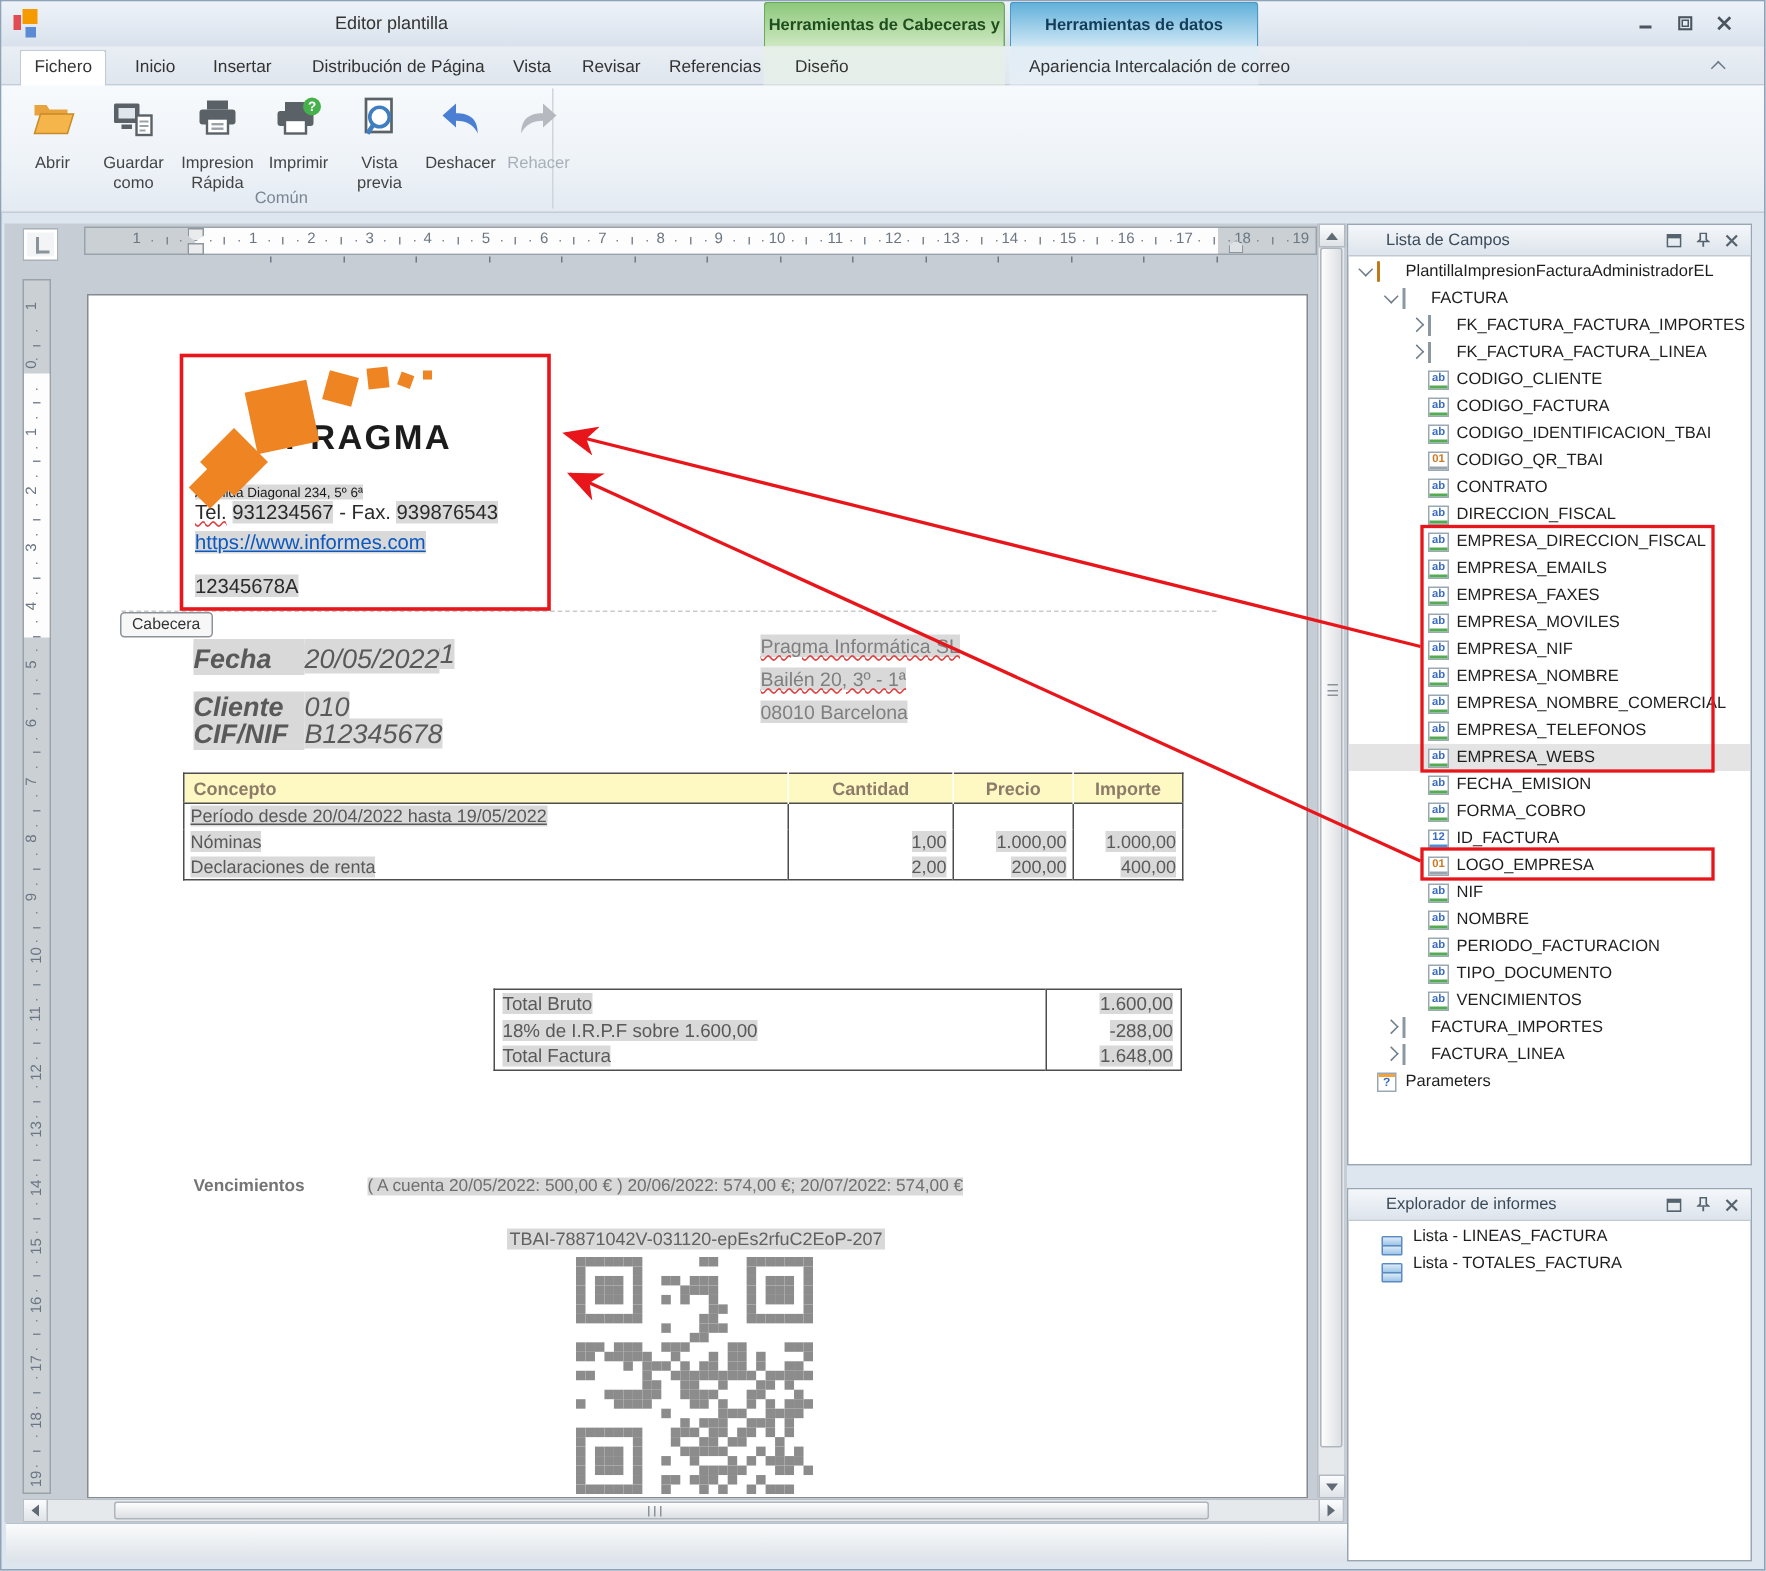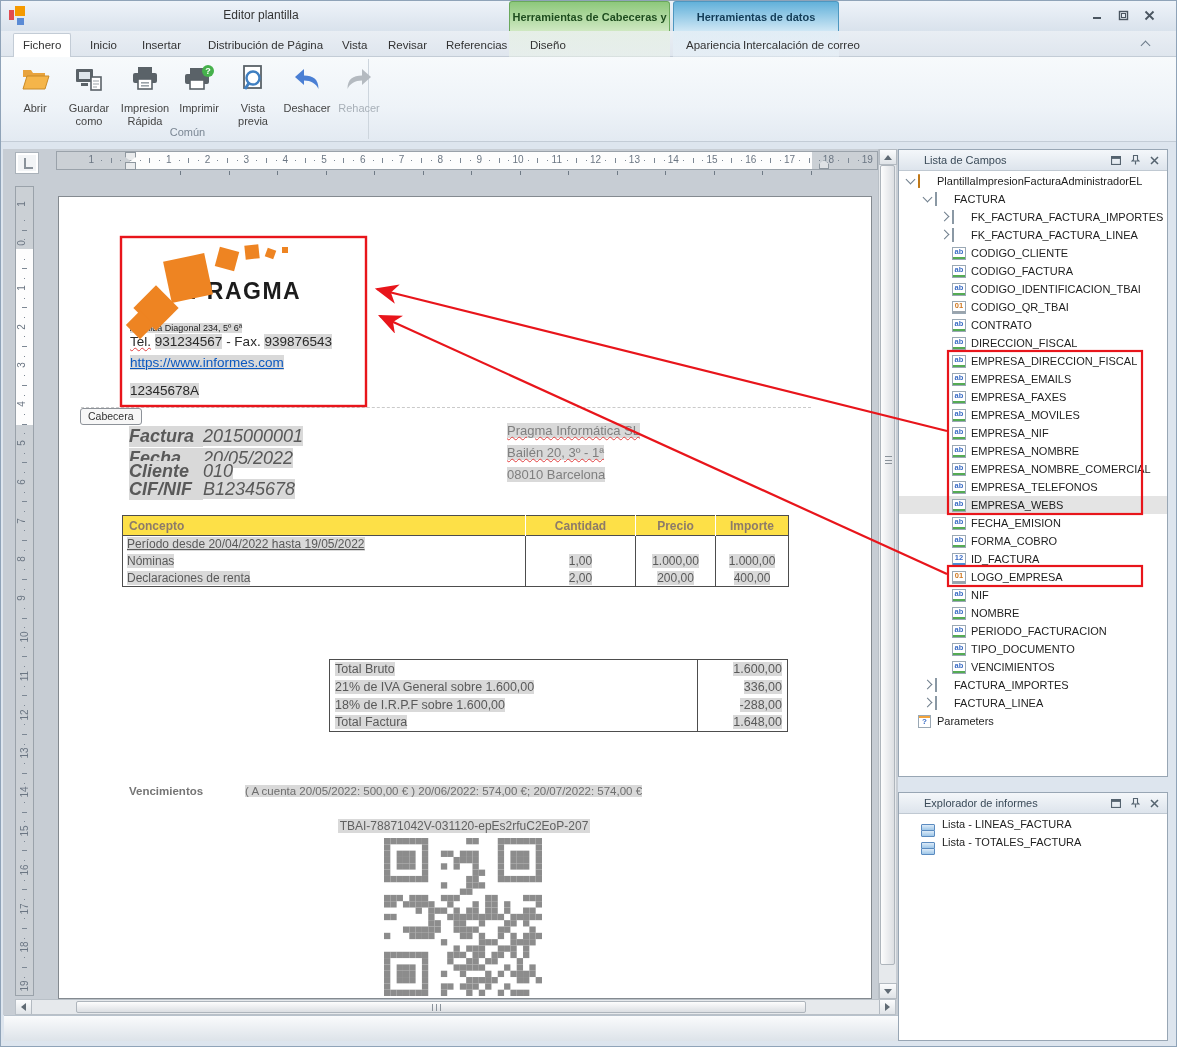--- a/index.html
+++ b/index.html
@@ -102,28 +102,28 @@
            text-decoration-color:#e34040; text-decoration-thickness:1px; }
   .band-tag { position:absolute; font-size:10.5px; color:#333; background:#f7f7f7;
               border:1px solid #8d9299; border-radius:3px; padding:1px 7px 2px; }
   .band-dash { position:absolute; border-top:1px dashed #cacaca; }
   .meta-row { position:absolute; font-size:18px; color:#595959;font-style:italic; }
   .meta-row .lab { display:inline-block; width:74px; font-weight:bold; }
   .cust-line { position:absolute; font-size:13px; color:#7f7f7f; }
 
   table.items { position:absolute; left:63px; top:318px; width:666px; border-collapse:collapse;
                 font-size:12px; color:#595959; table-layout:fixed; }
-  table.items th { background:#fde047; color:#8d7b69; font-weight:bold; font-size:12px;
+  table.items th { background:#fef9c3; color:#8d7b69; font-weight:bold; font-size:12px;
                    border-left:1px solid #fff; height:20px; }
   table.items th:first-child { border-left:none; text-align:left; padding-left:6px; }
   table.items td { height:17px; border-left:1px solid #4d4d4d; padding:0 4px; }
   table.items td:first-child { border-left:none; }
   table.items { border:1.5px solid #4d4d4d; }
   table.items thead tr { border-bottom:1px solid #4d4d4d; }
-  .num-cell { text-align:center; }
+  .num-cell { text-align:right; }
 
   table.totals { position:absolute; left:270px; top:462px; width:458px; border-collapse:collapse;
                  font-size:12.5px; color:#595959; border:1.5px solid #4d4d4d; table-layout:fixed; }
   table.totals td { height:18px; padding:0 5px; }
   table.totals td.tt-val { border-left:1px solid #4d4d4d; text-align:right; }
 
   .pay-row { position:absolute; font-size:11.5px; color:#6e6e6e; }
   .pay-row .lab { display:inline-block; width:116px; font-weight:bold; color:#757575; }
   .tbai { position:absolute; left:130px; top:622px; width:550px; text-align:center;
           font-size:12px; color:#616161; }
@@ -588,24 +588,20 @@
 
       <table class="totals">
         <colgroup>
             <col style="width:368px">
             <col style="width:90px">
           </colgroup>
         <tbody id="totals-body">
             <tr>
               <td><span class="hl">Total Bruto</span></td>
               <td class="tt-val"><span class="hl">1.600,00</span></td>
-            </tr>
-            <tr>
-              <td><span class="hl">21% de IVA General sobre 1.600,00</span></td>
-              <td class="tt-val"><span class="hl">336,00</span></td>
             </tr>
             <tr>
               <td><span class="hl">18% de I.R.P.F sobre 1.600,00</span></td>
               <td class="tt-val"><span class="hl">-288,00</span></td>
             </tr>
             <tr>
               <td><span class="hl">Total Factura</span></td>
               <td class="tt-val"><span class="hl">1.648,00</span></td>
             </tr>
           </tbody>
@@ -901,21 +897,21 @@
           <rect x="139.04" y="151.68" width="6.32" height="6.32" fill="#8c8c8c"></rect>
         </svg>
     <div class="lsq" style="left: 81px; top: 95px; width: 32px; height: 32px; transform: rotate(45deg);"></div>
         <div class="lsq" style="left: 71px; top: 118px; width: 20px; height: 20px; transform: rotate(45deg);"></div>
         <div class="lsq" style="left: 108px; top: 60px; width: 42px; height: 42px; transform: rotate(-12deg);"></div>
         <div class="lsq" style="left: 158px; top: 52px; width: 20px; height: 20px; transform: rotate(15deg);"></div>
         <div class="lsq" style="left: 186px; top: 48px; width: 14px; height: 14px; transform: rotate(-6deg);"></div>
         <div class="lsq" style="left: 207px; top: 52px; width: 9px; height: 9px; transform: rotate(20deg);"></div>
         <div class="lsq" style="left: 223px; top: 50px; width: 6px; height: 6px; transform: rotate(0deg);"></div>
         <div class="meta-row" style="left: 70px; top: 229px;"><span class="lab hl">Factura</span><span class="hl">2015000001</span></div>
-        <div class="meta-row" style="left: 70px; top: 251px;"><span class="lab hl">Fecha</span><span class="hl">20/05/2022</span></div>
+        <div class="meta-row" style="left: 70px; top: 232px;"><span class="lab hl">Fecha</span><span class="hl">20/05/2022</span></div>
         <div class="meta-row" style="left: 70px; top: 264px;"><span class="lab hl">Cliente</span><span class="hl">010</span></div>
         <div class="meta-row" style="left: 70px; top: 281.5px;"><span class="lab hl">CIF/NIF</span><span class="hl">B12345678</span></div>
         <div class="pay-row" style="left: 70px; top: 588px;"><span class="lab">Vencimientos</span><span class="hl">( A cuenta 20/05/2022: 500,00 € ) 20/06/2022: 574,00 €; 20/07/2022: 574,00 €</span></div>
       </div>
 
     <div class="vscroll">
       <div class="arr" style="top:0;">
           <div class="tri-up"></div>
         </div>
       <div class="vthumb">

